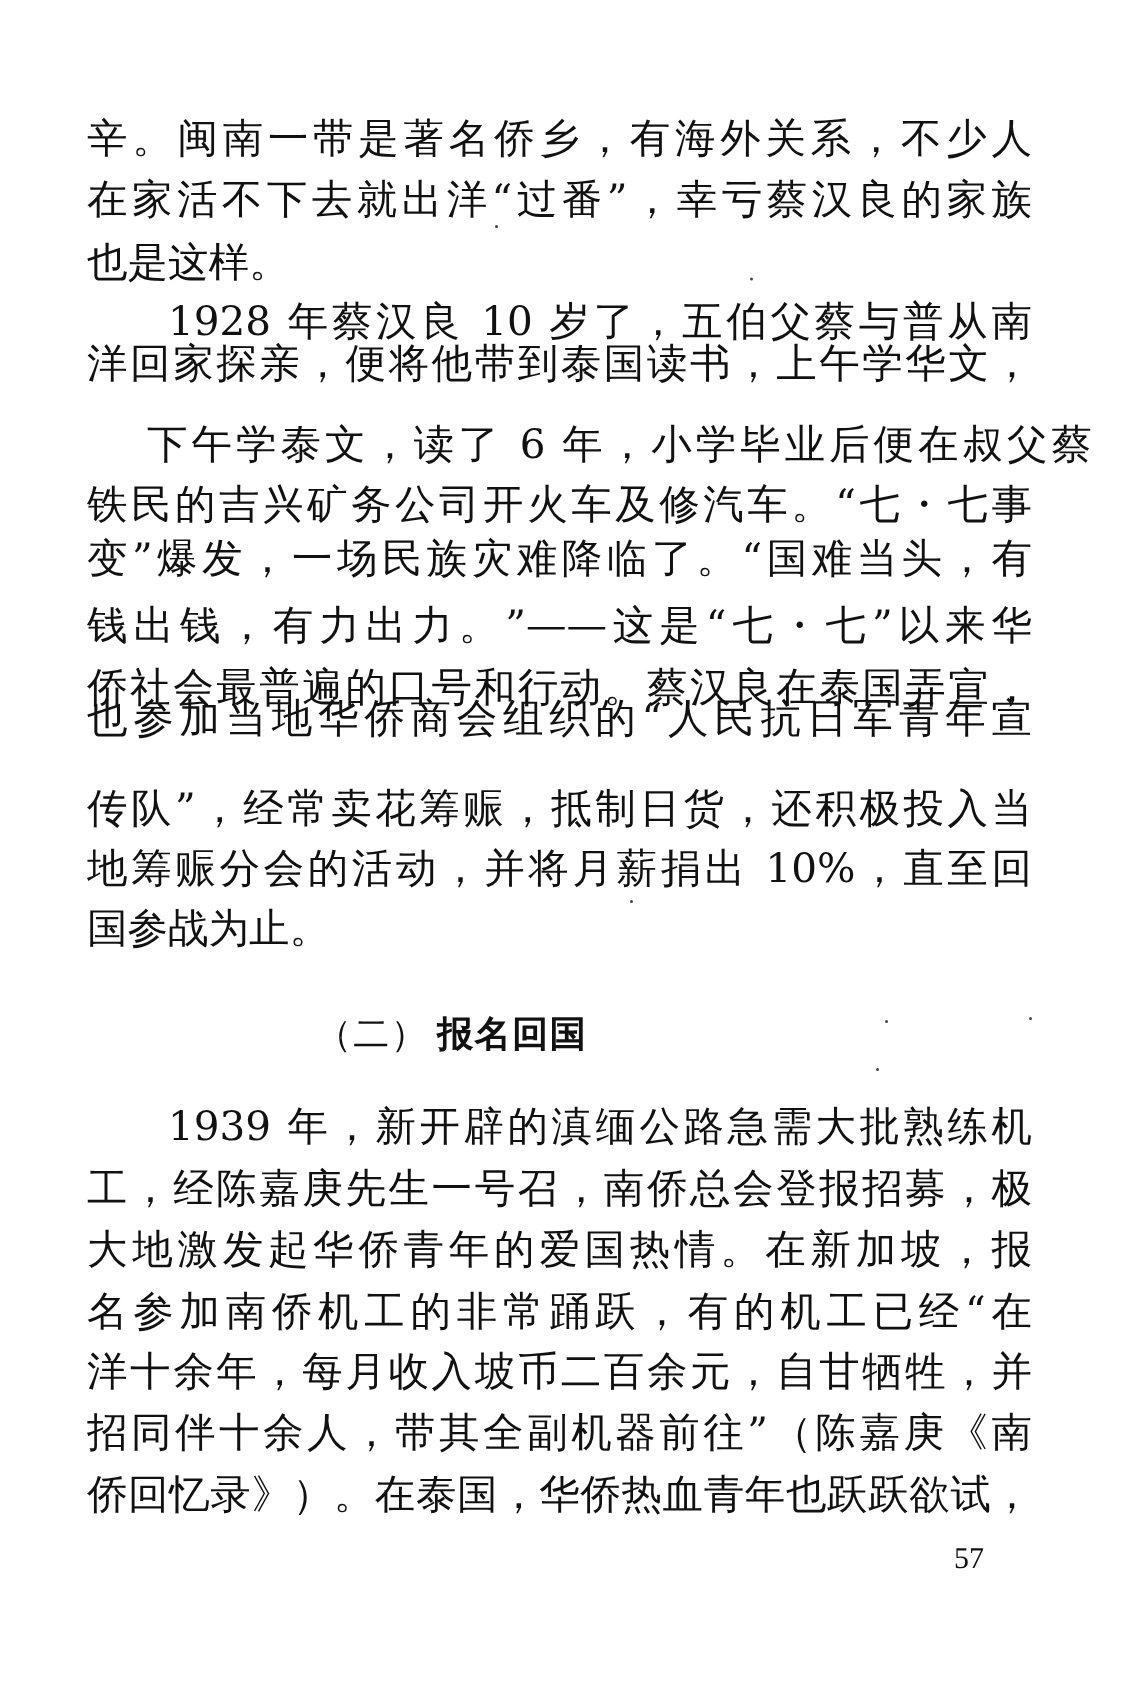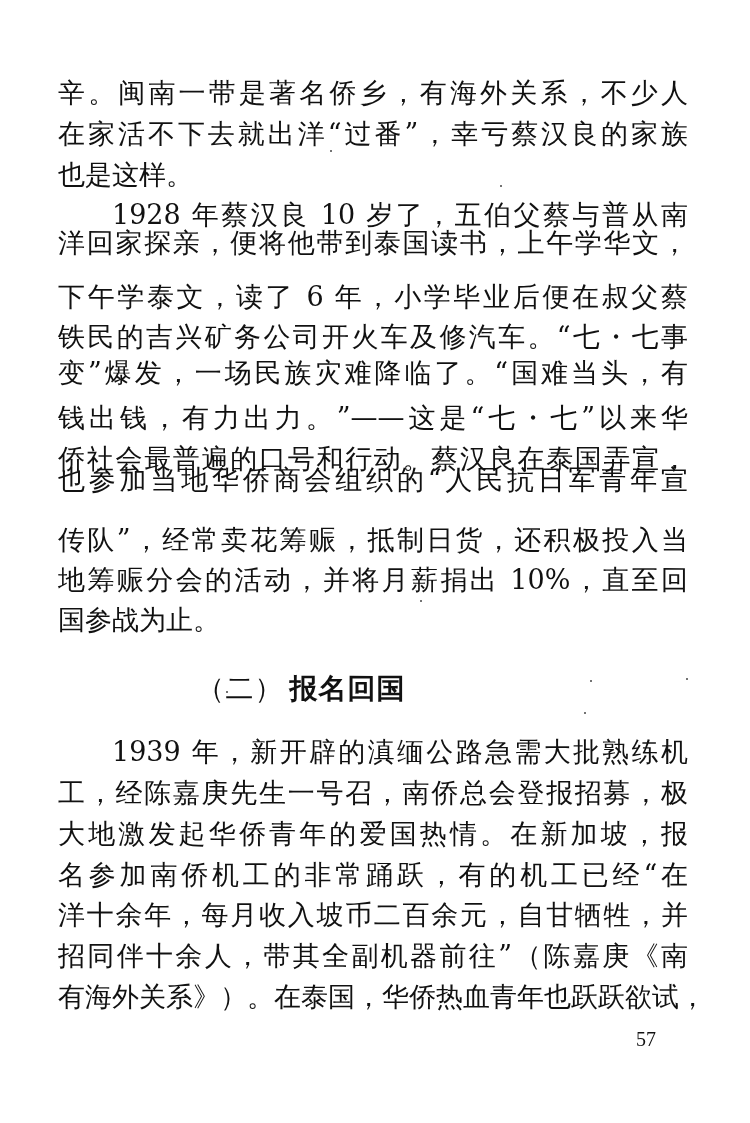--- a/index.html
+++ b/index.html
@@ -44,21 +44,21 @@
     .heading {
       position: absolute;
       left: 0;
       width: 594px;
       top: 668px;
       height: 42px;
       line-height: 42px;
       text-align: center;
       font-family: "DejaVu Sans", "Liberation Sans", sans-serif;
       font-weight: bold;
-      font-size: 28px;
+      font-size: 24px;
       letter-spacing: 1px;
     }
     .heading .num {
       font-weight: normal;
       margin-right: 6px;
       padding-left: 8px;
     }
     .page-number {
       position: absolute;
       left: 636px;
@@ -82,21 +82,21 @@
 
   <div>
     <div class="line" style="top:73px;">辛。闽南一带是著名侨乡，有海外关系，不少人</div>
     <div class="line" style="top:114px;">在家活不下去就出洋“过番”，幸亏蔡汉良的家族</div>
     <div class="line last" style="top:155px;font-family:Liberation Serif, serif;">也是这样。</div>
   </div>
 
   <div>
     <div class="line indent" style="top:195px;">1928 年蔡汉良 10 岁了，五伯父蔡与普从南</div>
     <div class="line" style="top:223px;">洋回家探亲，便将他带到泰国读书，上午学华文，</div>
-    <div class="line" style="top:277px;">下午学泰文，读了 6 年，小学毕业后便在叔父蔡</div>
+    <div class="line" style="top:277px;margin-left:40px;">下午学泰文，读了 6 年，小学毕业后便在叔父蔡</div>
     <div class="line" style="top:317px;">铁民的吉兴矿务公司开火车及修汽车。“七・七事</div>
     <div class="line" style="top:353px;">变”爆发，一场民族灾难降临了。“国难当头，有</div>
     <div class="line" style="top:398px;">钱出钱，有力出力。”——这是“七・七”以来华</div>
     <div class="line" style="top:439px;">侨社会最普遍的口号和行动。蔡汉良在泰国弄宣，</div>
     <div class="line" style="top:460px;">也参加当地华侨商会组织的“人民抗日军青年宣</div>
     <div class="line" style="top:520px;">传队”，经常卖花筹赈，抵制日货，还积极投入当</div>
     <div class="line" style="top:560px;">地筹赈分会的活动，并将月薪捐出 10%，直至回</div>
     <div class="line last" style="top:600px;">国参战为止。</div>
   </div>
 
@@ -104,21 +104,21 @@
     <span class="num">（二）</span><span>报名回国</span>
   </div>
 
   <div>
     <div class="line indent" style="top:732px;">1939 年，新开辟的滇缅公路急需大批熟练机</div>
     <div class="line" style="top:773px;">工，经陈嘉庚先生一号召，南侨总会登报招募，极</div>
     <div class="line" style="top:814px;">大地激发起华侨青年的爱国热情。在新加坡，报</div>
     <div class="line" style="top:855px;">名参加南侨机工的非常踊跃，有的机工已经“在</div>
     <div class="line" style="top:895px;">洋十余年，每月收入坡币二百余元，自甘牺牲，并</div>
     <div class="line" style="top:936px;">招同伴十余人，带其全副机器前往”（陈嘉庚《南</div>
-    <div class="line" style="top:977px;">有海外关系》）。在泰国，华侨热血青年也跃跃欲试，</div>
+    <div class="line" style="top:977px;">侨回忆录》）。在泰国，华侨热血青年也跃跃欲试，</div>
   </div>
 
   <div class="page-number">57</div>
 
   <div class="speck" style="left:330px; top:150px;"></div>
   <div class="speck" style="left:500px; top:185px;"></div>
   <div class="speck" style="left:226px; top:691px;"></div>
   <div class="speck" style="left:590px; top:680px;"></div>
   <div class="speck" style="left:686px; top:678px;"></div>
   <div class="speck" style="left:584px; top:712px;"></div>

